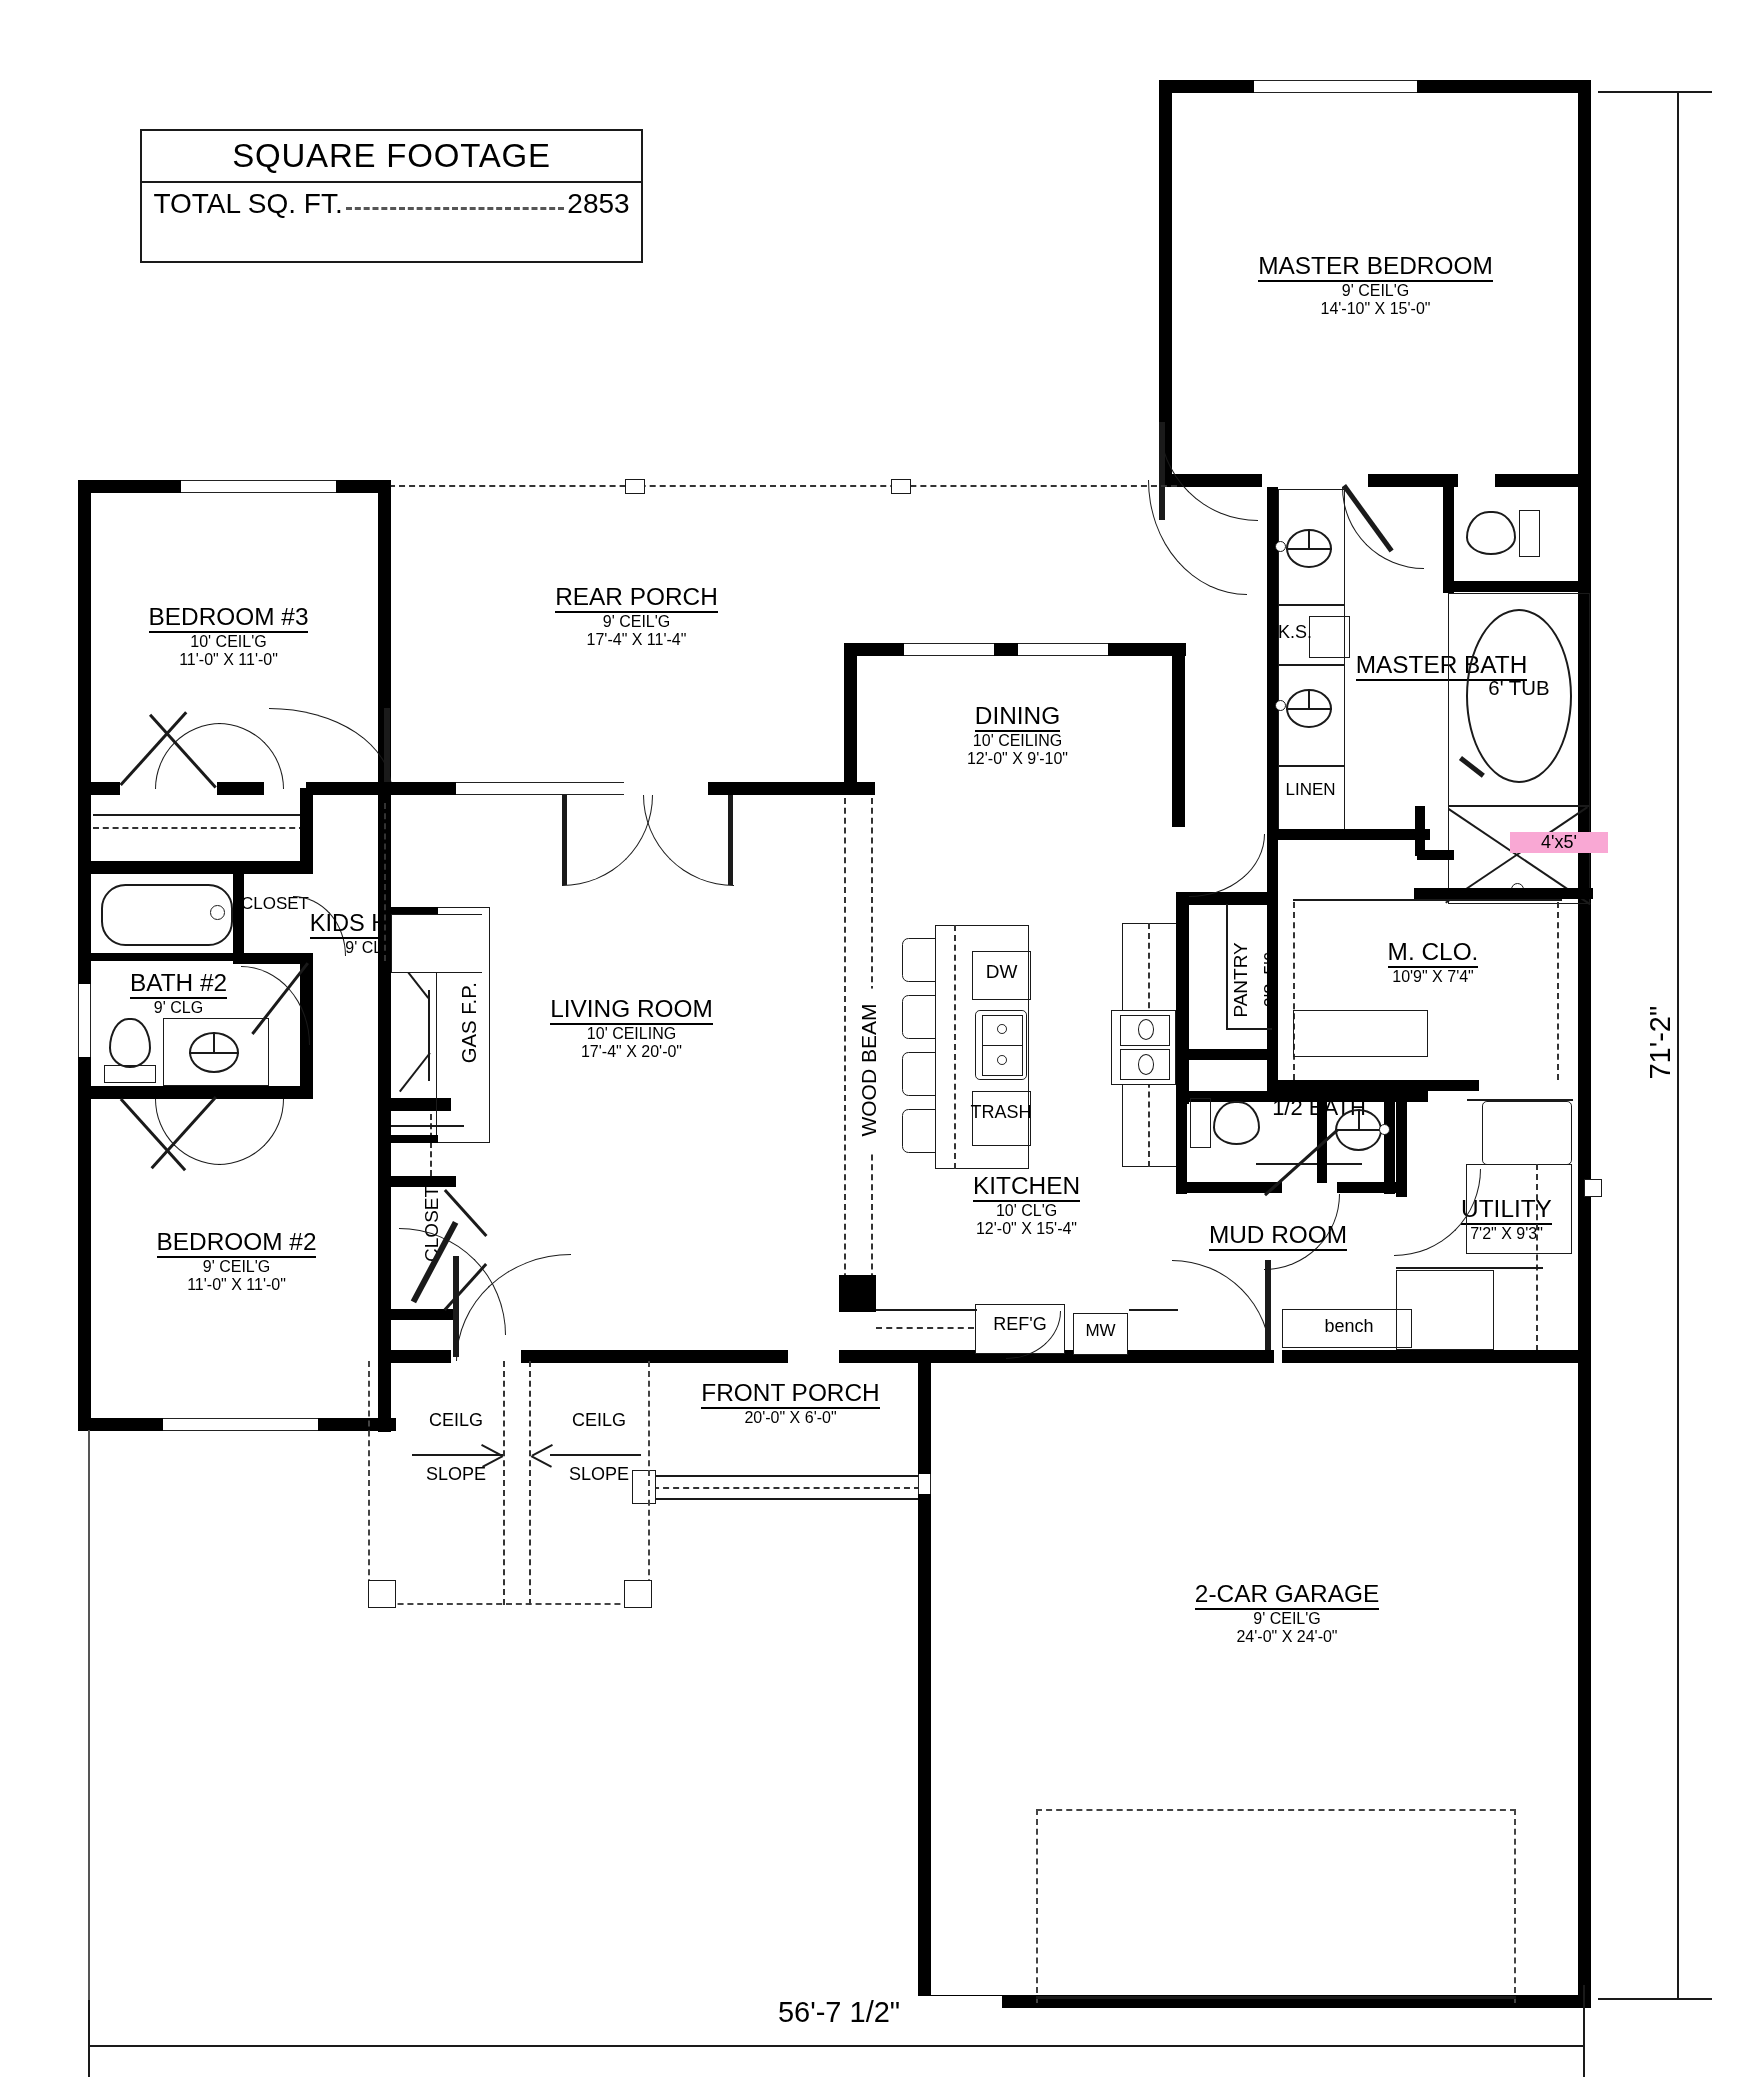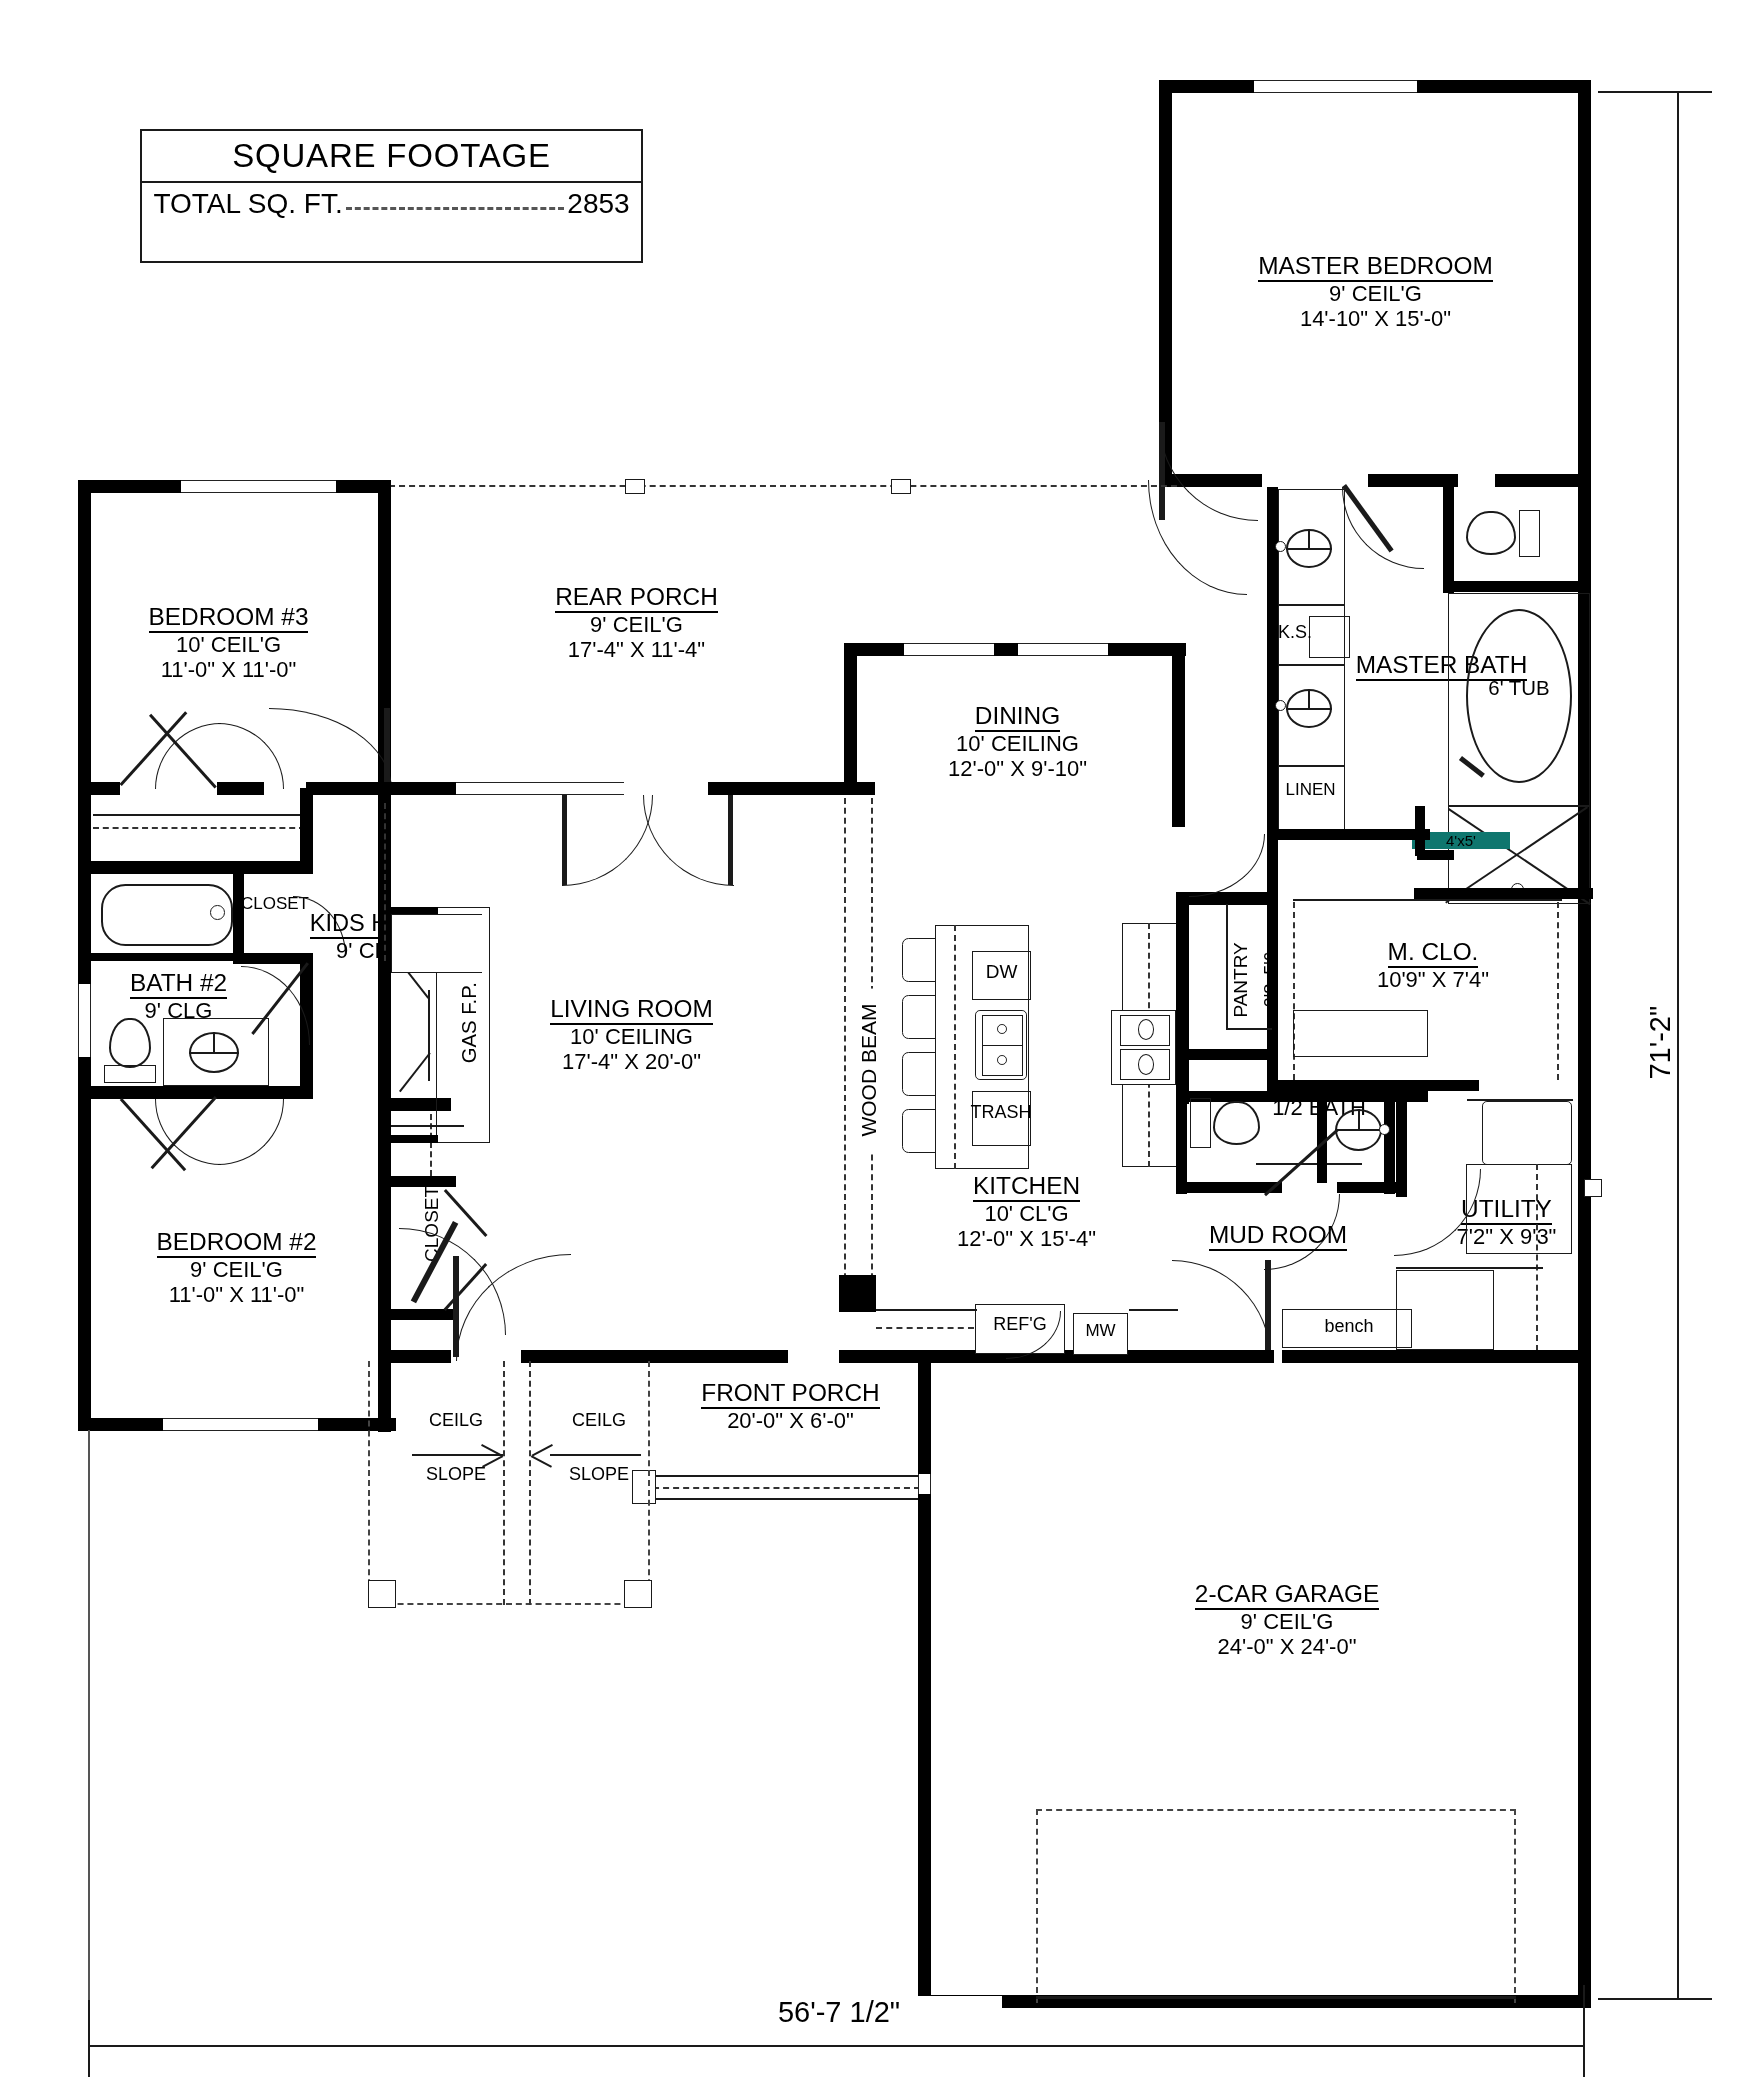--- a/index.html
+++ b/index.html
@@ -35,21 +35,21 @@
   .arc{position:absolute;border:1.6px solid #1a1a1a;border-radius:50%;}
   .arc-tl{border-right:none;border-bottom:none;}
   .arc-tr{border-left:none;border-bottom:none;}
   .arc-bl{border-right:none;border-top:none;}
   .arc-br{border-left:none;border-top:none;}
   .leaf{position:absolute;background:#1a1a1a;}
 
   
   .lbl{position:absolute;text-align:center;line-height:1.13;white-space:nowrap;}
   .lbl .nm{font-size:24.4px;border-bottom:2.4px solid #000;display:inline-block;padding-bottom:0.8px;}
-  .lbl .sub{font-size:22px;display:block;}
+  .lbl .sub{font-size:16px;display:block;}
   .small{position:absolute;font-size:17px;text-align:center;white-space:nowrap;line-height:1.15;}
   .rot90{transform-origin:center center;transform:rotate(-90deg);}
 
   
   .tub{position:absolute;border:2.4px solid #1a1a1a;border-radius:24.4px;box-sizing:border-box;}
   .oval{position:absolute;border:2.4px solid #1a1a1a;border-radius:50%;box-sizing:border-box;}
   .sinkc{position:absolute;border:2.4px solid #1a1a1a;border-radius:50%;box-sizing:border-box;}
   .toiletb{position:absolute;border:2.4px solid #1a1a1a;border-radius:46% 46% 50% 50%/60% 60% 40% 40%;box-sizing:border-box;}
   .xline{position:absolute;background:#1a1a1a;transform-origin:0 0;}
 
@@ -129,21 +129,21 @@
   <div class="box" style="left:1519px;top:510px;width:21px;height:47px;"></div>
 
   <div class="box" style="left:1448px;top:593px;width:142px;height:213px;"></div>
   <div class="oval" style="left:1466px;top:609px;width:106px;height:174px;"></div>
   <div class="small" style="left:1470px;top:677px;width:98px;font-size:20.4px;">6' TUB</div>
   <div class="thin" style="left:1462px;top:756px;width:29px;height:4.9px;transform:rotate(38deg);transform-origin:left top;"></div>
 
   <div class="box" style="left:1448px;top:806px;width:142px;height:98px;"></div>
   <div class="xline" style="left:1449px;top:808px;width:171px;height:1.6px;transform:rotate(34deg);"></div>
   <div class="xline" style="left:1588px;top:808px;width:171px;height:1.6px;transform:rotate(146deg);"></div>
-  <div class="small" style="left:1412px;top:832px;width:98px;font-size:15px;background:#0f766e;">4'x5'</div>
+  <div class="small" style="left:1510px;top:832px;width:98px;font-size:18px;background:#f9a8d4;">4'x5'</div>
   <div class="boxf" style="left:1511px;top:883px;width:13px;height:13px;border-radius:50%;"></div>
   <div class="w" style="left:1417px;top:850px;width:37px;height:9.8px;"></div>
   <div class="w" style="left:1415px;top:806px;width:9.8px;height:50px;"></div>
 
   <div class="w" style="left:1267px;top:829px;width:163px;height:11.4px;"></div>
   <div class="w" style="left:1414px;top:888px;width:179px;height:11.4px;"></div>
 
   <div class="dashv" style="left:1293px;top:902px;height:178px;"></div>
   <div class="dashv" style="left:1557px;top:902px;height:178px;"></div>
   <div class="thin" style="left:1293px;top:899px;width:269px;height:2.4px;"></div>

